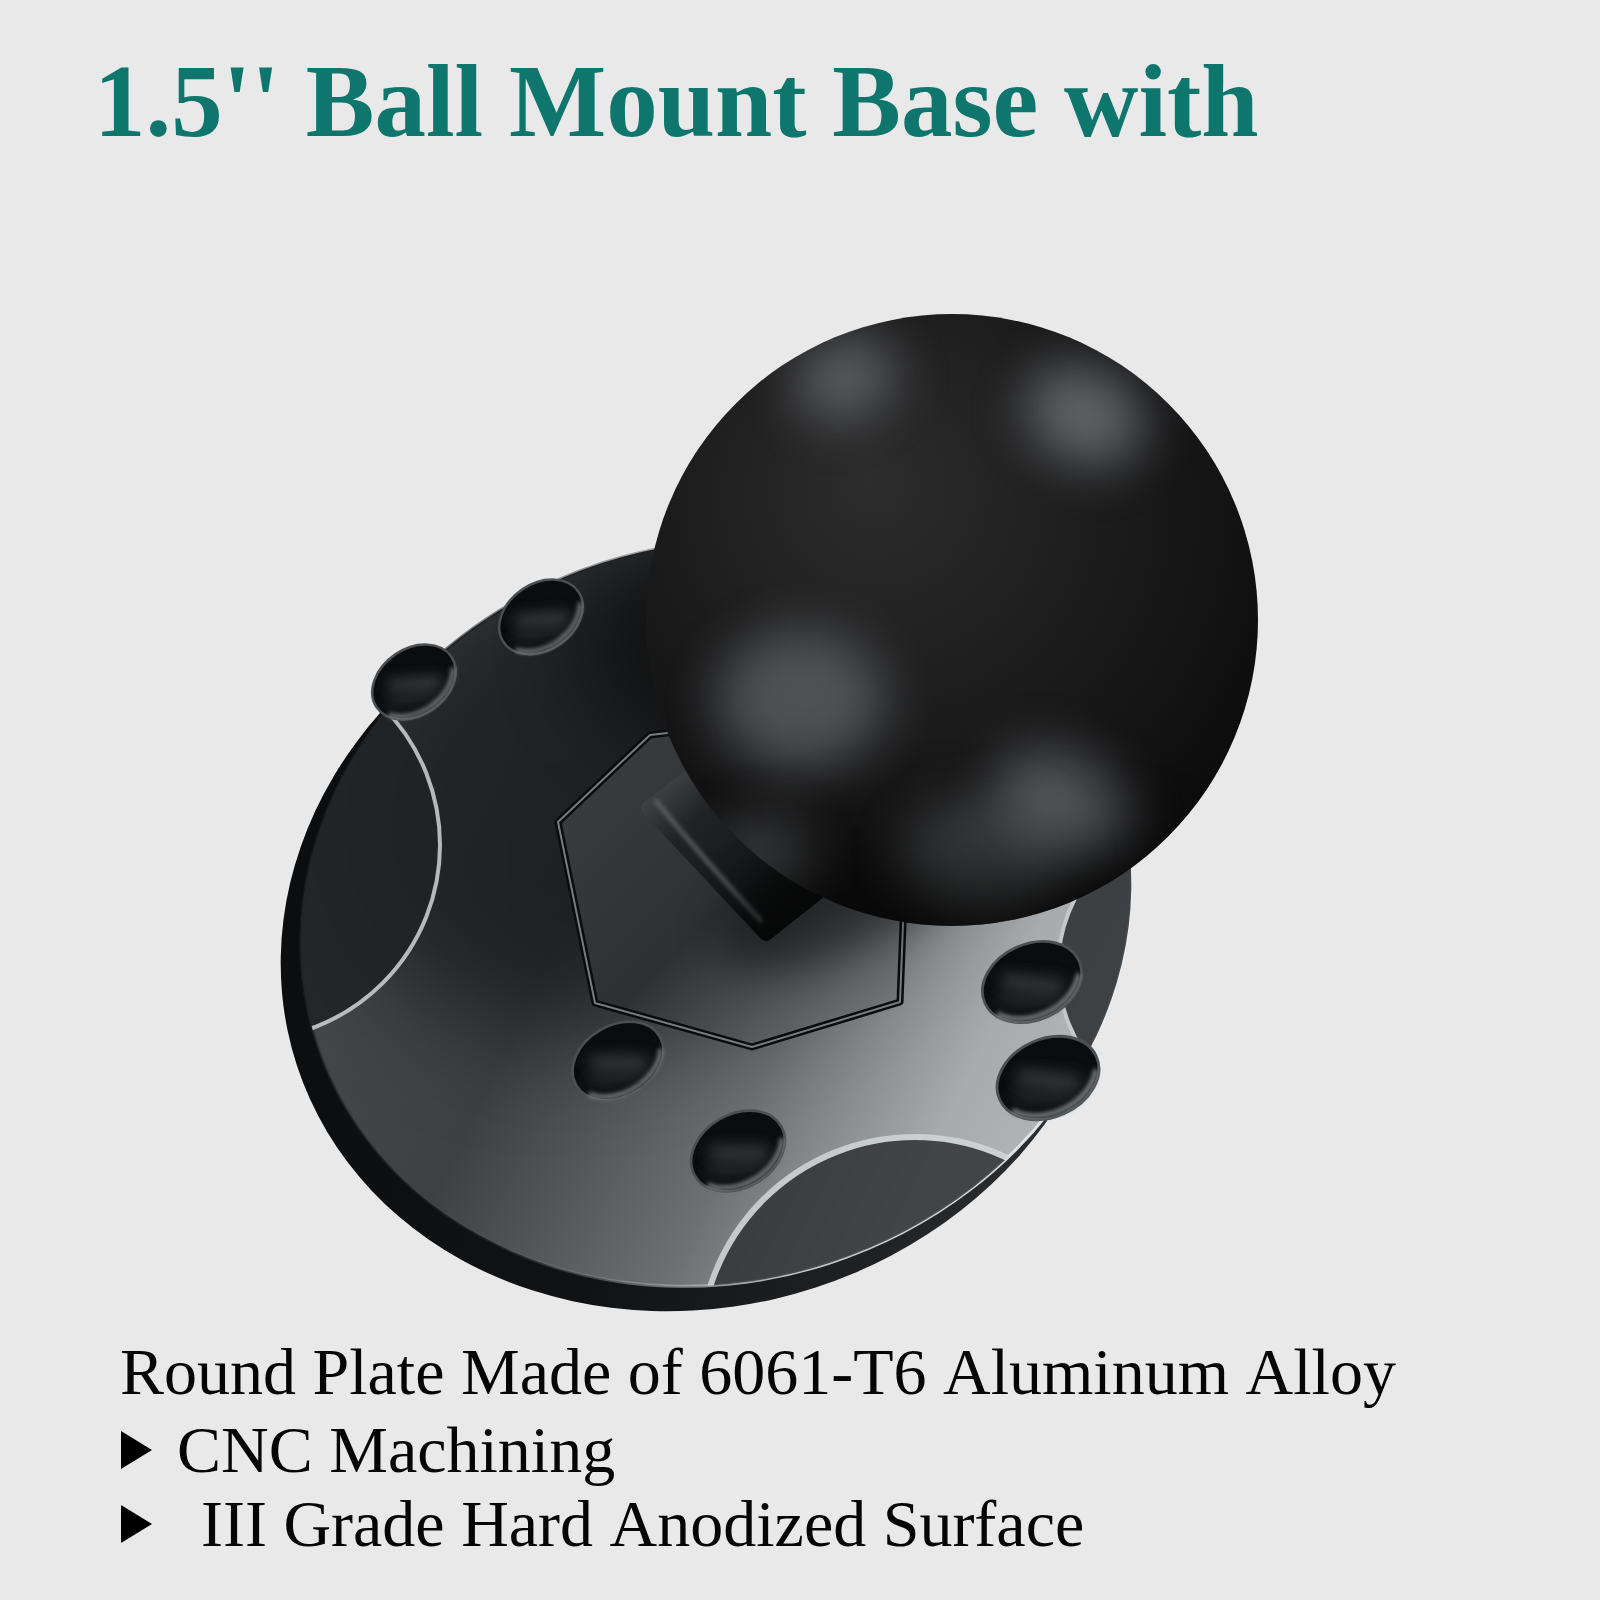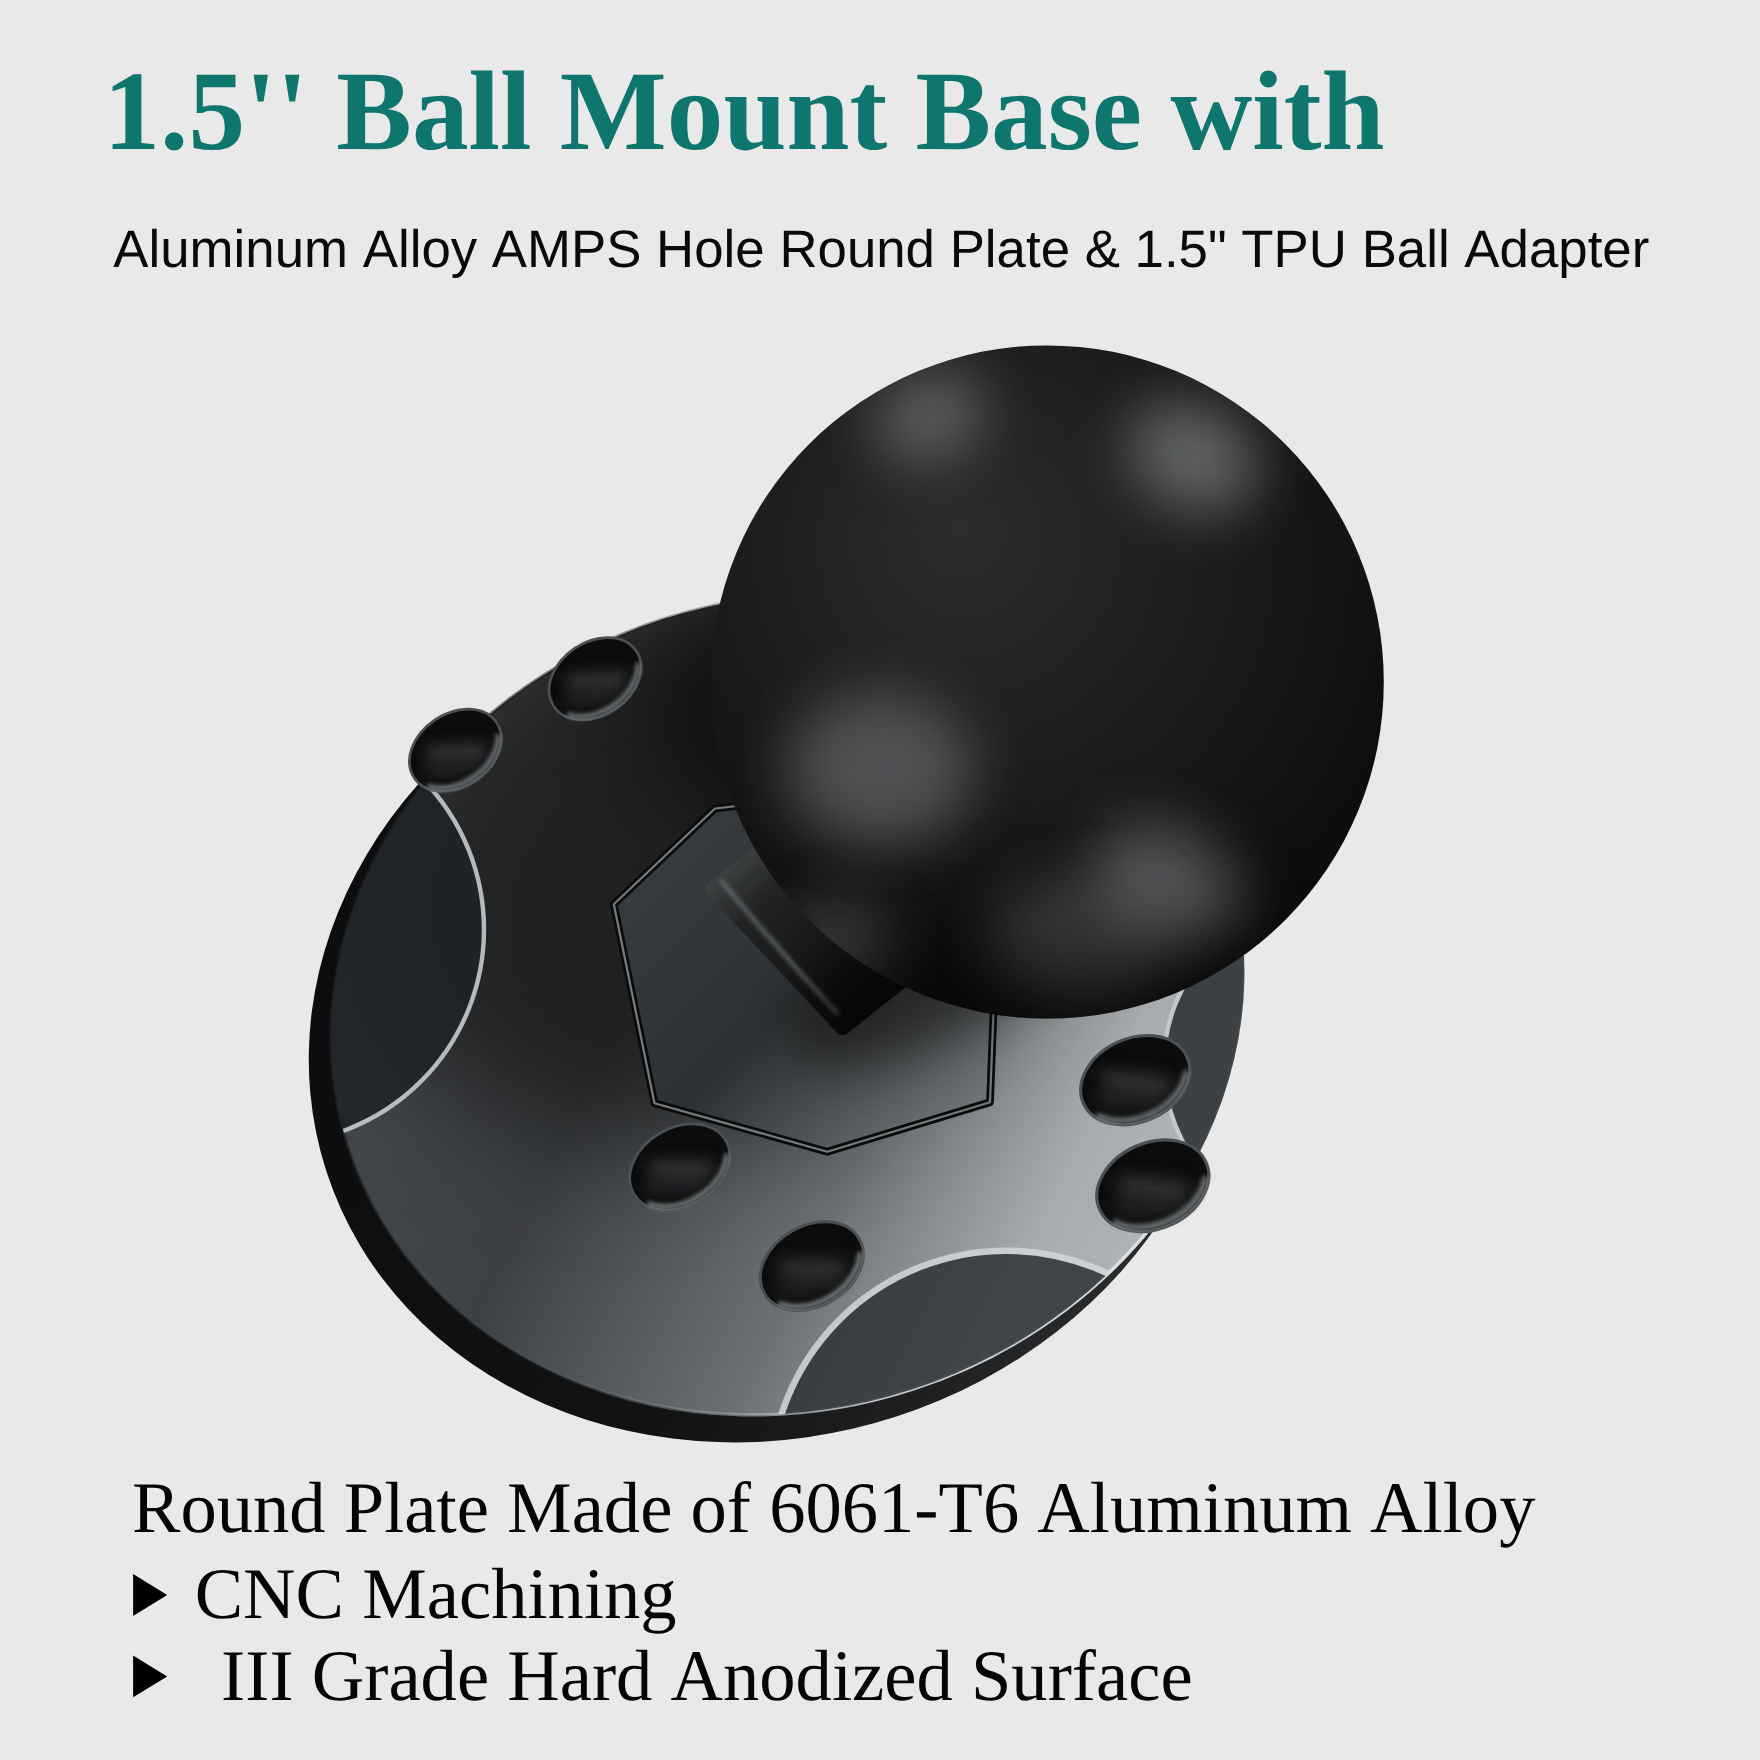--- a/index.html
+++ b/index.html
@@ -63,21 +63,20 @@
     margin-right:25px;
     flex:0 0 auto;
   }
 </style>
 </head>
 <body>
 
 <div class="canvas">
 
   <div class="title">1.5'' Ball Mount Base with</div>
-  <div class="subtitle">Aluminum Alloy AMPS Hole Round Plate &amp; 1.5" TPU Ball Adapter</div>
 
   <svg class="product" viewBox="0 0 1600 1600" xmlns="http://www.w3.org/2000/svg" aria-hidden="true">
     <defs>
       <linearGradient id="faceGrad" gradientUnits="userSpaceOnUse" x1="420" y1="570" x2="1080" y2="1200">
         <stop offset="0" stop-color="#4a4d50"></stop>
         <stop offset="0.35" stop-color="#3e4144"></stop>
         <stop offset="0.62" stop-color="#6c7073"></stop>
         <stop offset="0.82" stop-color="#a7abad"></stop>
         <stop offset="1" stop-color="#b7bbbd"></stop>
       </linearGradient>

